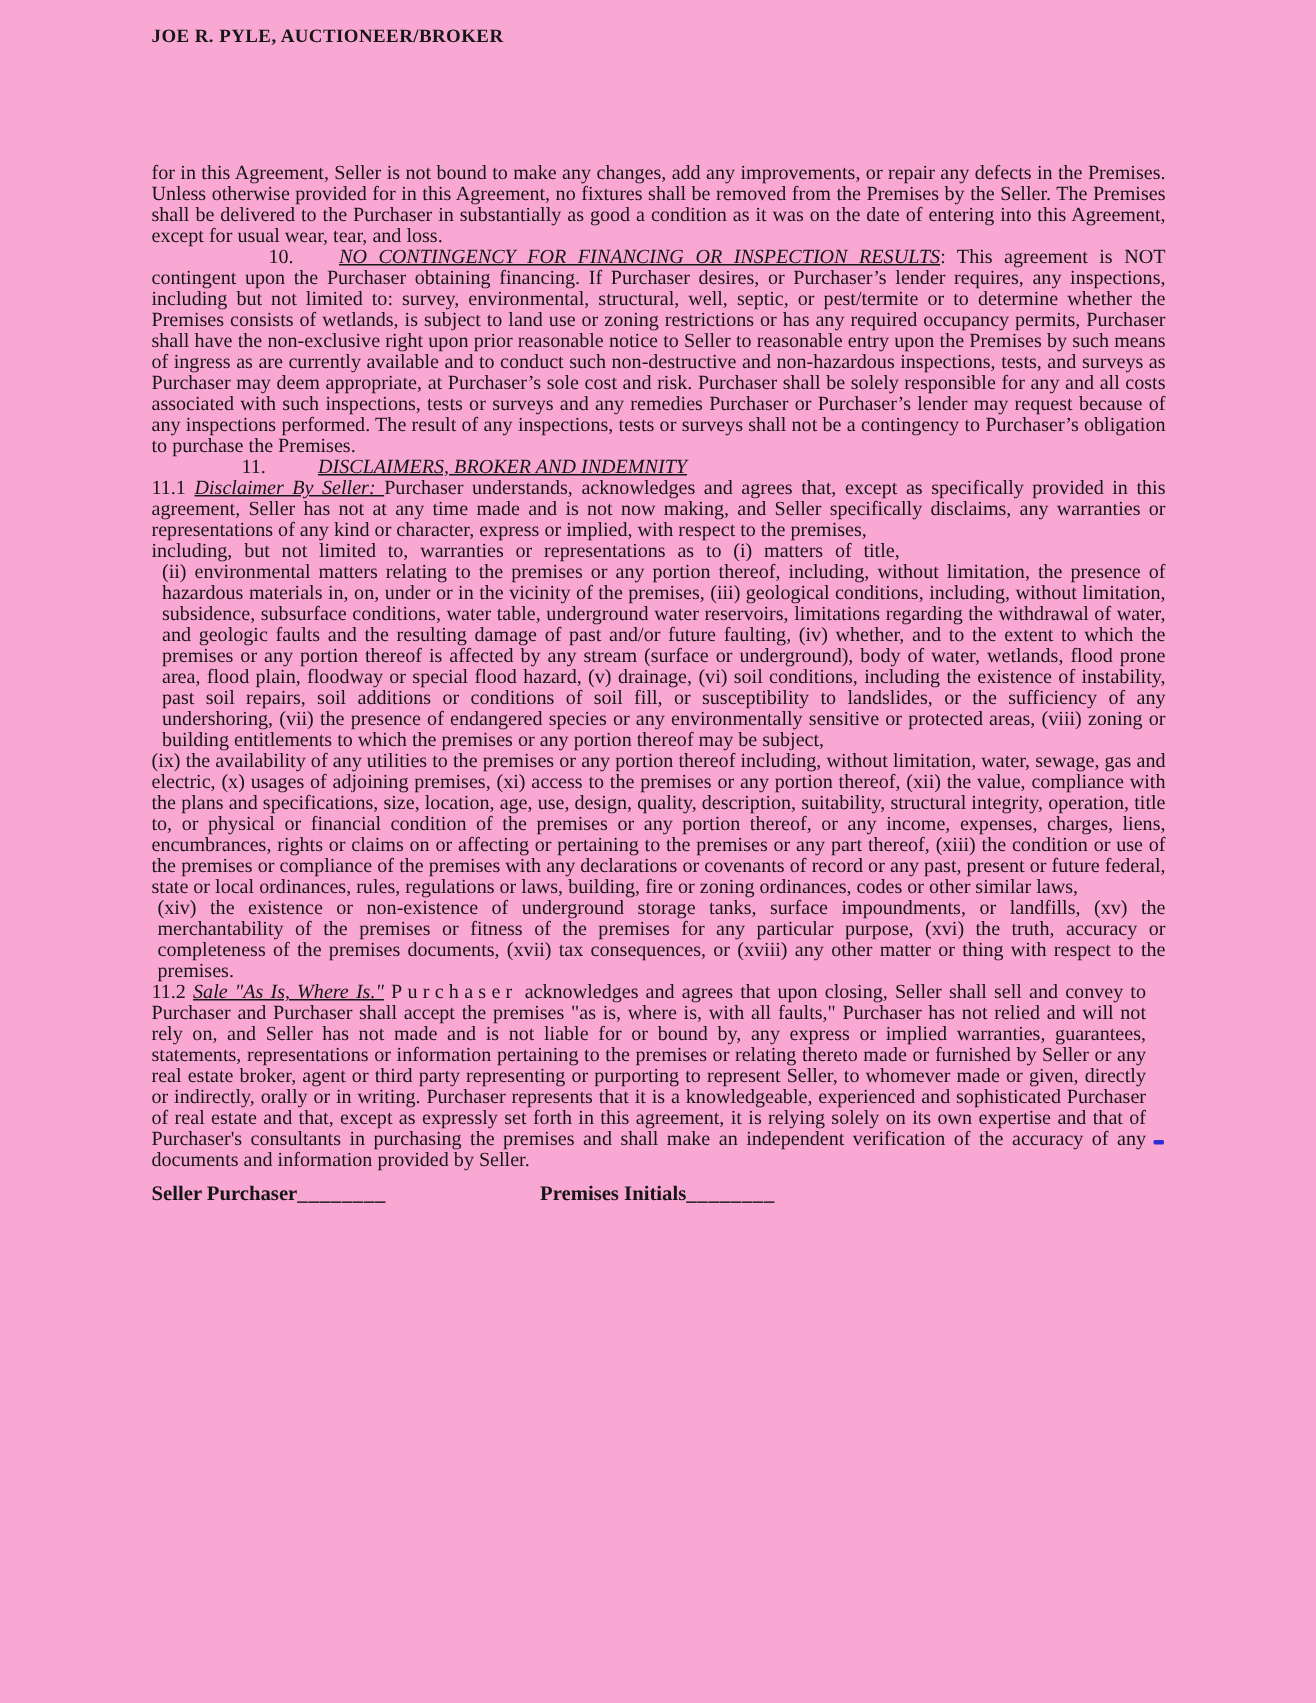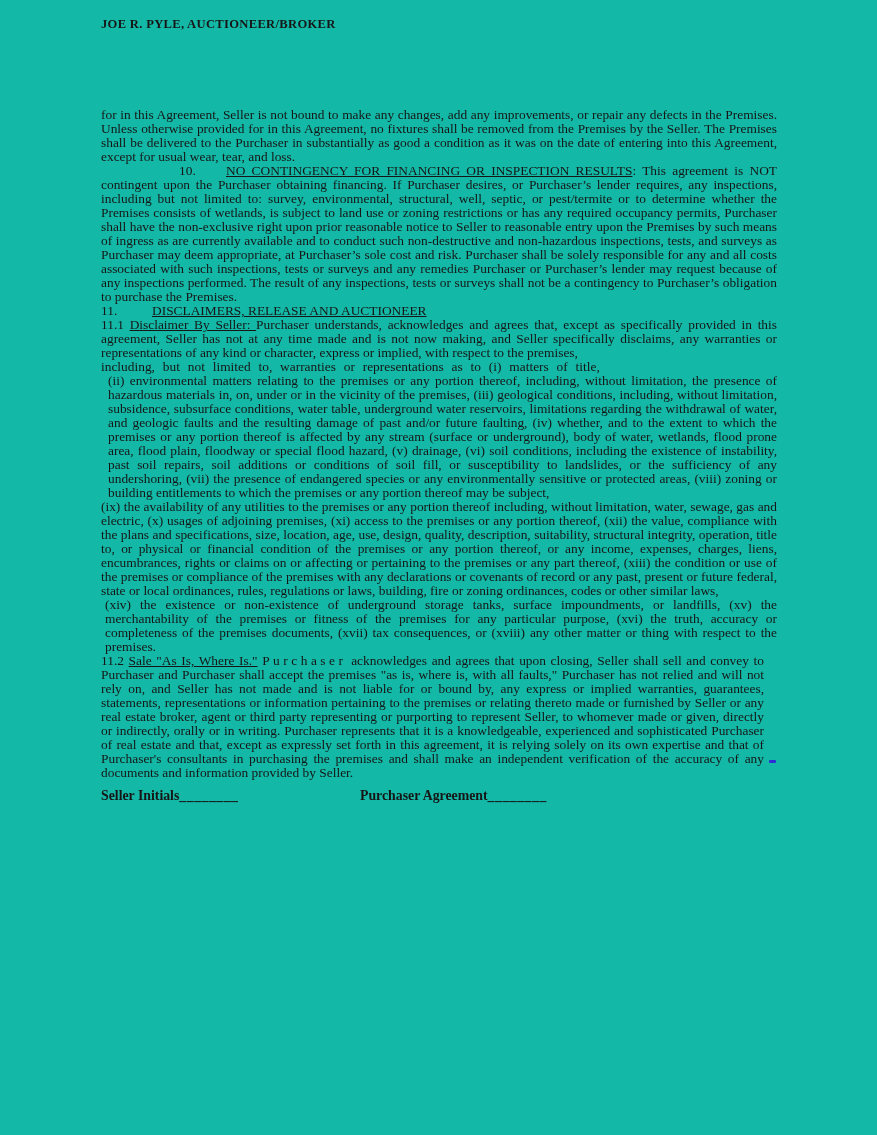--- a/index.html
+++ b/index.html
@@ -4,21 +4,21 @@
 <style>
   html, body { margin: 0; padding: 0; }
   body {
     width: 877px; height: 1135px;
     background: #ffffff;
     font-family: "Liberation Serif", "DejaVu Serif", serif;
     color: #161616;
     position: relative;
     overflow: hidden;
   }
-  .page { position: absolute; inset: 0; background: #14b8a6; }
+  .page { position: absolute; inset: 0; background: #f9a8d4; }
 
   .doc-header {
     position: absolute;
     top: 17px; left: 101px;
     font-size: 12.6px;
     font-weight: bold;
     letter-spacing: 0.3px;
     white-space: nowrap;
   }
 
@@ -35,24 +35,24 @@
 
   .sec10    { margin-top: 20px; }
   .sec11head{ margin-top: 34px; text-align: left; }
   .c111     { margin-top: 16px; }
   .subii    { margin-top: 0;  padding-left: 7px; font-family: Liberation Serif, serif; }
   .subix    { margin-top: 6px; }
   .subxiv   { margin-top: 4px; padding-left: 4px; }
   .c112     { margin-top: 17px; padding-right: 13px; }
 
   .secnum10 { display: inline-block; margin-left: 78px; width: 47px; }
-  .secnum11 { display: inline-block; width: 51px; }
+  .secnum11 { display: inline-block; margin-left: 60px; width: 51px; }
   .inum     { }
 
-  .u { text-decoration: underline; }
+  .u { text-decoration: underline; font-style: italic; }
   .ws { word-spacing: 4.5px; }
   .spaced { letter-spacing: 3.5px; }
 
   .initials-row {
     margin-top: 9px;
     position: relative;
     height: 22px;
     font-weight: bold;
     text-align: left;
     font-size: 13.8px;
@@ -77,34 +77,34 @@
 <div class="page">
 
   <div class="doc-header">JOE R. PYLE, AUCTIONEER/BROKER</div>
 
   <div class="content">
 
     <p class="p1">for in this Agreement, Seller is not bound to make any changes, add any improvements, or repair any defects in the Premises. Unless otherwise provided for in this Agreement, no fixtures shall be removed from the Premises by the Seller.  The Premises shall be delivered to the Purchaser in substantially as good a condition as it was on the date of entering into this Agreement, except for usual wear, tear, and loss.</p>
 
     <p class="sec10"><span class="secnum10">10.</span><span class="u">NO CONTINGENCY FOR FINANCING OR INSPECTION RESULTS</span><span>: This agreement is NOT contingent upon the Purchaser obtaining financing. If Purchaser desires, or Purchaser’s lender requires, any inspections, including but not limited to: survey, environmental, structural, well, septic, or pest/termite or to determine whether the Premises consists of wetlands, is subject to land use or zoning restrictions or has any required occupancy permits, Purchaser shall have the non-exclusive right upon prior reasonable notice to Seller to reasonable entry upon the Premises by such means of ingress as are currently available and to conduct such non-destructive and non-hazardous inspections, tests, and surveys as Purchaser may deem appropriate, at Purchaser’s sole cost and risk. Purchaser shall be solely responsible for any and all costs associated with such inspections, tests or surveys and any remedies Purchaser or Purchaser’s lender may request because of any inspections performed. The result of any inspections, tests or surveys shall not be a contingency to Purchaser’s obligation to purchase the Premises.</span></p>
 
-    <p class="sec11head"><span class="secnum11">11.</span><span class="u">DISCLAIMERS, RELEASE AND AUCTIONEER</span></p>
+    <p class="sec11head"><span class="secnum11">11.</span><span class="u">DISCLAIMERS, BROKER AND INDEMNITY</span></p>
 
     <p class="c111"><span class="inum">11.1</span> <span class="u">Disclaimer By Seller: </span><span>Purchaser understands, acknowledges and agrees that, except as specifically provided in this agreement, Seller has not at any time made and is not now making, and Seller specifically disclaims, any warranties or representations of any kind or character, express or implied, with respect to the premises,</span><br><span class="ws">including, but not limited to, warranties or representations as to (i) matters of title,</span></p>
 
     <p class="subii">(ii) environmental matters relating to the premises or any portion thereof, including, without limitation, the presence of hazardous materials in, on, under or in the vicinity of the premises, (iii) geological conditions, including, without limitation, subsidence, subsurface conditions, water table, underground water reservoirs, limitations regarding the withdrawal of water, and geologic faults and the resulting damage of past and/or future faulting, (iv) whether, and to the extent to which the premises or any portion thereof is affected by any stream (surface or underground), body of water, wetlands, flood prone area, flood plain, floodway or special flood hazard, (v) drainage, (vi) soil conditions, including the existence of instability, past soil repairs, soil additions or conditions of soil fill, or susceptibility to landslides, or the sufficiency of any undershoring, (vii) the presence of endangered species or any environmentally sensitive or protected areas, (viii) zoning or building entitlements to which the premises or any portion thereof may be subject,</p>
 
     <p class="subix">(ix) the availability of any utilities to the premises or any portion thereof including, without limitation, water, sewage, gas and electric, (x) usages of adjoining premises,  (xi) access to the premises or any portion thereof, (xii) the value, compliance with the plans and specifications, size, location, age, use, design, quality, description, suitability, structural integrity, operation, title to, or physical or financial condition of the premises or any portion thereof, or any income, expenses, charges, liens, encumbrances, rights or claims on or affecting or pertaining to the premises or any part thereof, (xiii) the condition or use of the premises or compliance of the premises with any declarations or covenants of record or any past, present or future federal, state or local ordinances, rules, regulations or laws, building, fire or zoning ordinances, codes or other similar laws,</p>
 
     <p class="subxiv">(xiv) the existence or non-existence of underground storage tanks, surface impoundments, or landfills, (xv) the merchantability of the premises or fitness of the premises for any particular purpose, (xvi) the truth, accuracy or completeness of the premises documents, (xvii) tax consequences, or (xviii) any other matter or thing with respect to the premises.</p>
 
     <p class="c112"><span class="inum">11.2</span> <span class="u">Sale "As Is, Where Is."</span> <span class="spaced">Purchaser</span> <span>acknowledges and agrees that upon closing, Seller shall sell and convey to Purchaser and Purchaser shall accept the premises "as is, where is, with all faults," Purchaser has not relied and will not rely on, and Seller has not made and is not liable for or bound by, any express or implied warranties, guarantees, statements, representations or information pertaining to the premises or relating thereto made or furnished by Seller or any real estate broker, agent or third party representing or purporting to represent Seller, to whomever made or given, directly or indirectly, orally or in writing. Purchaser represents that it is a knowledgeable, experienced and sophisticated Purchaser of real estate and that, except as expressly set forth in this agreement, it is relying solely on its own expertise and that of Purchaser's consultants in purchasing the premises and shall make an independent verification of the accuracy of any documents and information provided by Seller.</span></p>
 
     <div class="initials-row">
-      <span>Seller Initials</span><span class="init-line">________</span>
-      <span class="purchaser-group"><span>Purchaser Agreement</span><span class="init-line">________</span></span>
+      <span>Seller Purchaser</span><span class="init-line">________</span>
+      <span class="purchaser-group"><span>Premises Initials</span><span class="init-line">________</span></span>
     </div>
 
   </div>
 
   <div class="blue-mark" style="background: rgb(46, 46, 214);"></div>
 
 </div>
 
 </body></html>

